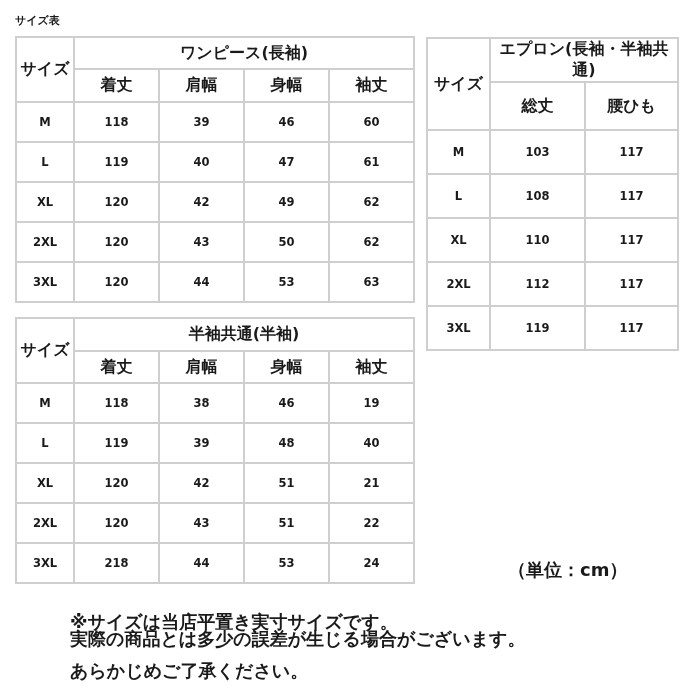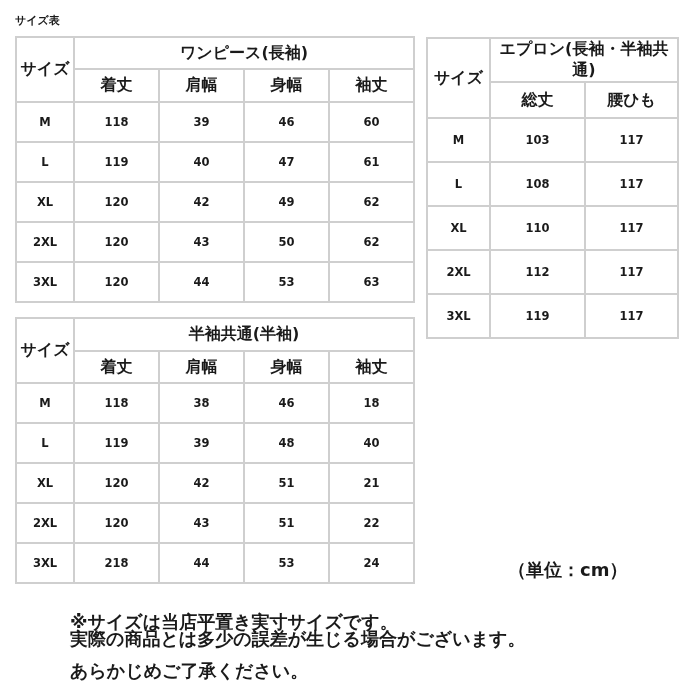--- a/index.html
+++ b/index.html
@@ -94,21 +94,21 @@
     <td class="hd">着丈</td>
     <td class="hd">肩幅</td>
     <td class="hd">身幅</td>
     <td class="hd">袖丈</td>
   </tr>
   <tr style="height:40px">
     <td>M</td>
     <td>118</td>
     <td>38</td>
     <td>46</td>
-    <td>18</td>
+    <td>19</td>
   </tr>
   <tr style="height:40px">
     <td>L</td>
     <td>119</td>
     <td>39</td>
     <td>48</td>
     <td>40</td>
   </tr>
   <tr style="height:40px">
     <td>XL</td>
@@ -138,21 +138,21 @@
   <colgroup>
       <col style="width:63px">
       <col style="width:95px">
       <col>
     </colgroup>
   <tbody>
       <tr style="height:36px">
     <td class="hd" rowspan="2">サイズ</td>
     <td class="hd" colspan="2">エプロン(長袖・半袖共通)</td>
   </tr>
-  <tr style="height:36px">
+  <tr style="height:48px">
     <td class="hd">総丈</td>
     <td class="hd">腰ひも</td>
   </tr>
   <tr style="height:44px">
     <td>M</td>
     <td>103</td>
     <td>117</td>
   </tr>
   <tr style="height:44px">
     <td>L</td>

